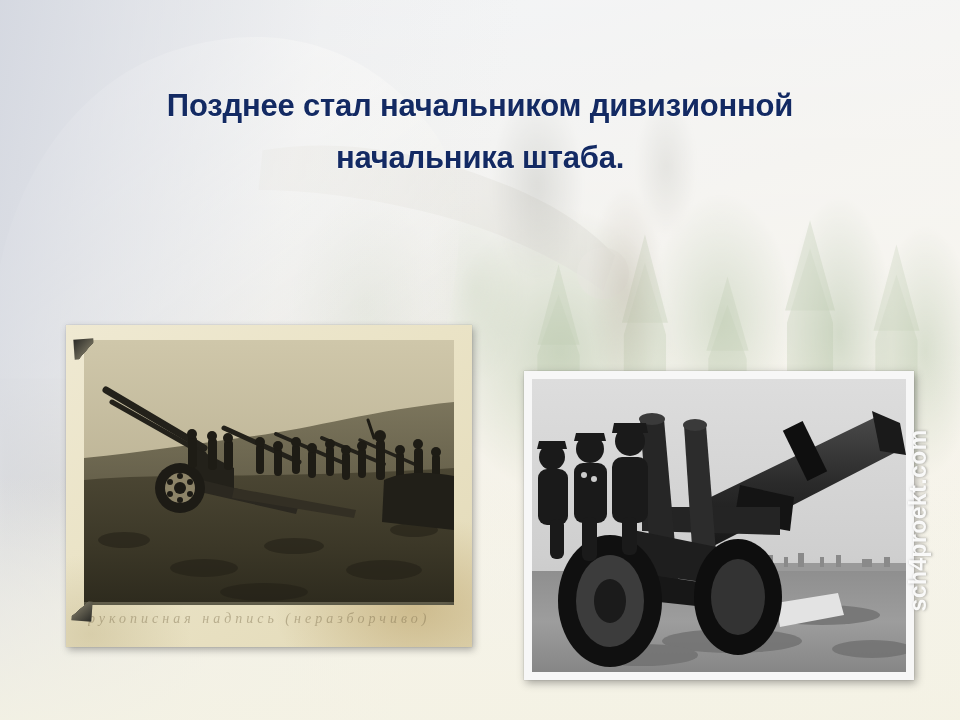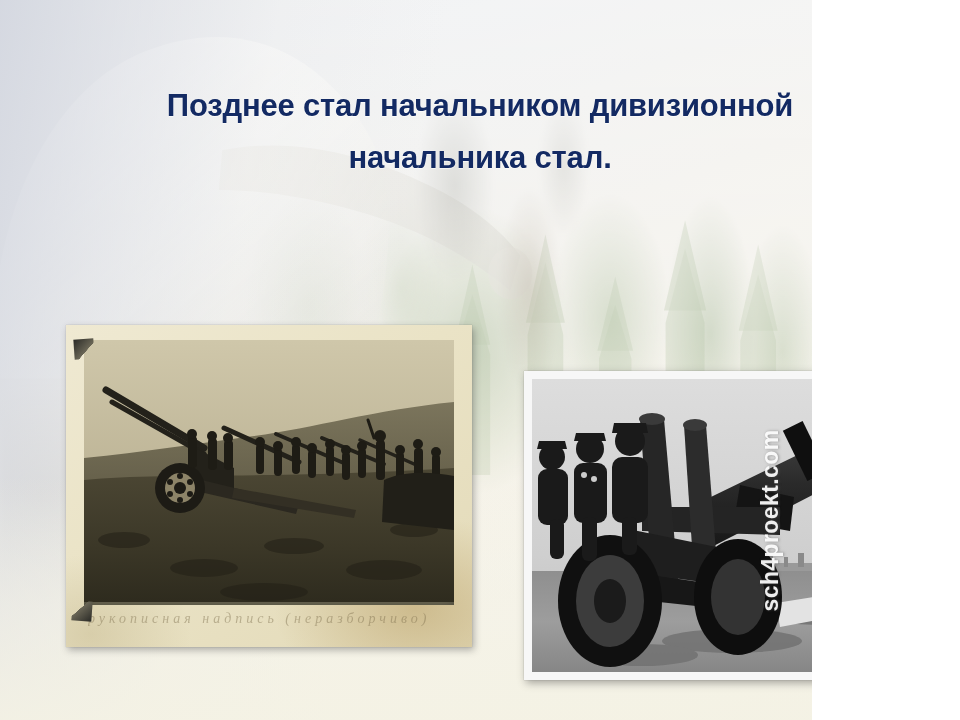--- a/index.html
+++ b/index.html
@@ -3,21 +3,21 @@
 <meta charset="utf-8">
 <title>Slide</title>
 <style>
   html, body {
     margin: 0;
     padding: 0;
     background: #ffffff;
   }
   #slide {
     position: relative;
-    width: 812px;
+    width: 960px;
     height: 720px;
     overflow: hidden;
     font-family: "Liberation Sans", "DejaVu Sans", sans-serif;
     background: #e9eaec;
   }
 
   
   .bg-layer {
     position: absolute;
     inset: 0;
@@ -306,21 +306,21 @@
     <div class="bg-darkmass"></div>
     <div class="bg-ground-l"></div>
 
     <div class="bg-haze"></div>
     <div class="bg-coolcast"></div>
     <div class="bg-warmcast"></div>
   </div>
 
   <div class="title-block">
     <div class="title-line">Позднее стал начальником дивизионной</div>
-    <div class="title-line">начальника стал.</div>
+    <div class="title-line">начальника штаба.</div>
   </div>
 
   <div class="photo-left">
     <div class="paper"></div>
     <div class="corner-tl"></div>
     <div class="corner-bl"></div>
 
     <div class="inner">
       <svg class="sepia-scene" viewBox="0 0 370 262" preserveAspectRatio="none">
         <defs>

